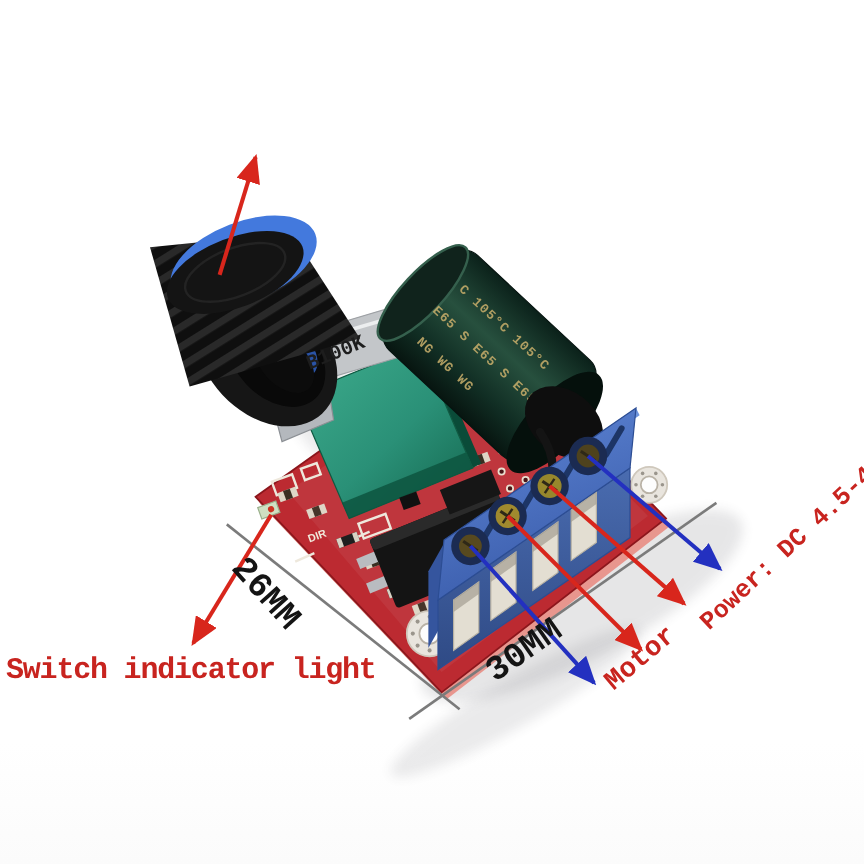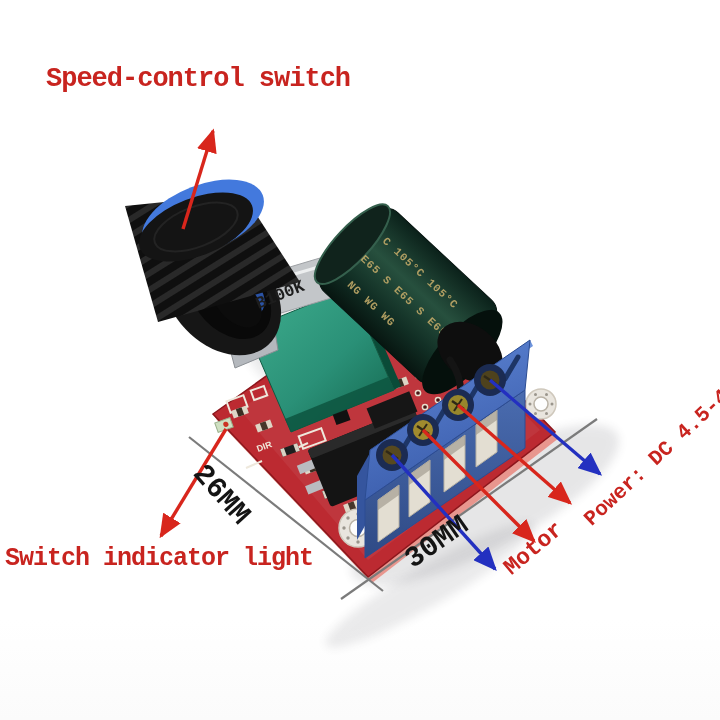--- a/index.html
+++ b/index.html
@@ -262,21 +262,20 @@
   <line x1="341" y1="599" x2="597" y2="419" stroke-width="2.2" stroke="#7b7b7b"></line>
 
   <line x1="183" y1="229" x2="213" y2="131" stroke-width="3.4" marker-end="url(#arrowR)" stroke="#d8261c"></line>
   <line x1="226" y1="429" x2="161" y2="536" stroke-width="3.4" marker-end="url(#arrowR)" stroke="#d8261c"></line>
   <line x1="423" y1="430" x2="534" y2="541" stroke-width="3.4" marker-end="url(#arrowR)" stroke="#d8261c"></line>
   <line x1="458" y1="405" x2="570" y2="503" stroke-width="3.4" marker-end="url(#arrowR)" stroke="#d8261c"></line>
   <line x1="392" y1="455" x2="495" y2="569" stroke-width="3.4" marker-end="url(#arrowB)" stroke="#2330c0"></line>
   <line x1="490" y1="380" x2="600" y2="474" stroke-width="3.4" marker-end="url(#arrowB)" stroke="#2330c0"></line>
 </svg>
 
-<div class="lbl red lbl-speed">Speed-control switch</div>
 <div class="lbl red lbl-indicator">Switch indicator light</div>
 <div class="lbl black lbl-26">26MM</div>
 <div class="lbl black lbl-30">30MM</div>
 <div class="lbl red lbl-motor">Motor</div>
 <div class="lbl red lbl-power">Power: DC 4.5-45</div>
 <div class="lbl lbl-b100k">B100K</div>
 
 </div>
 
 </body></html>

